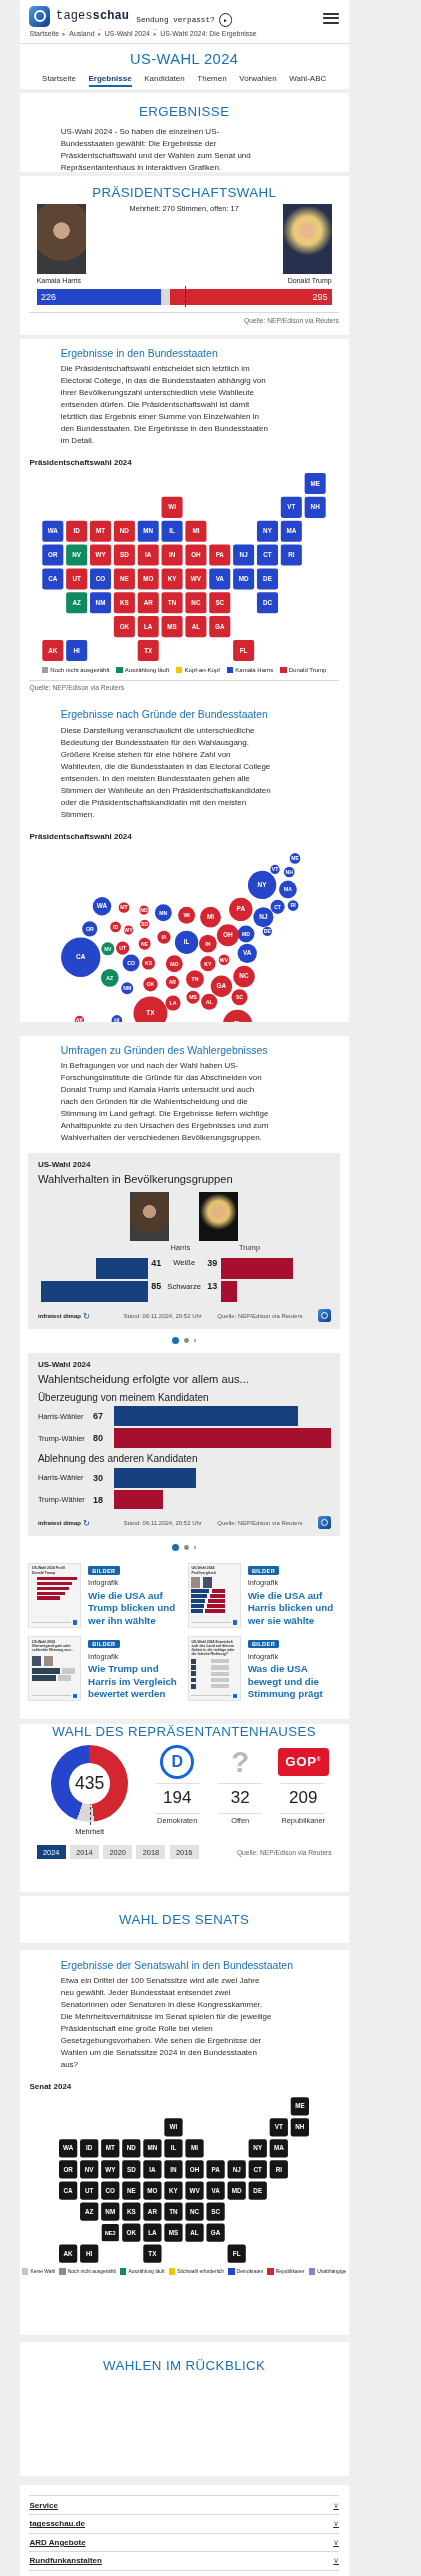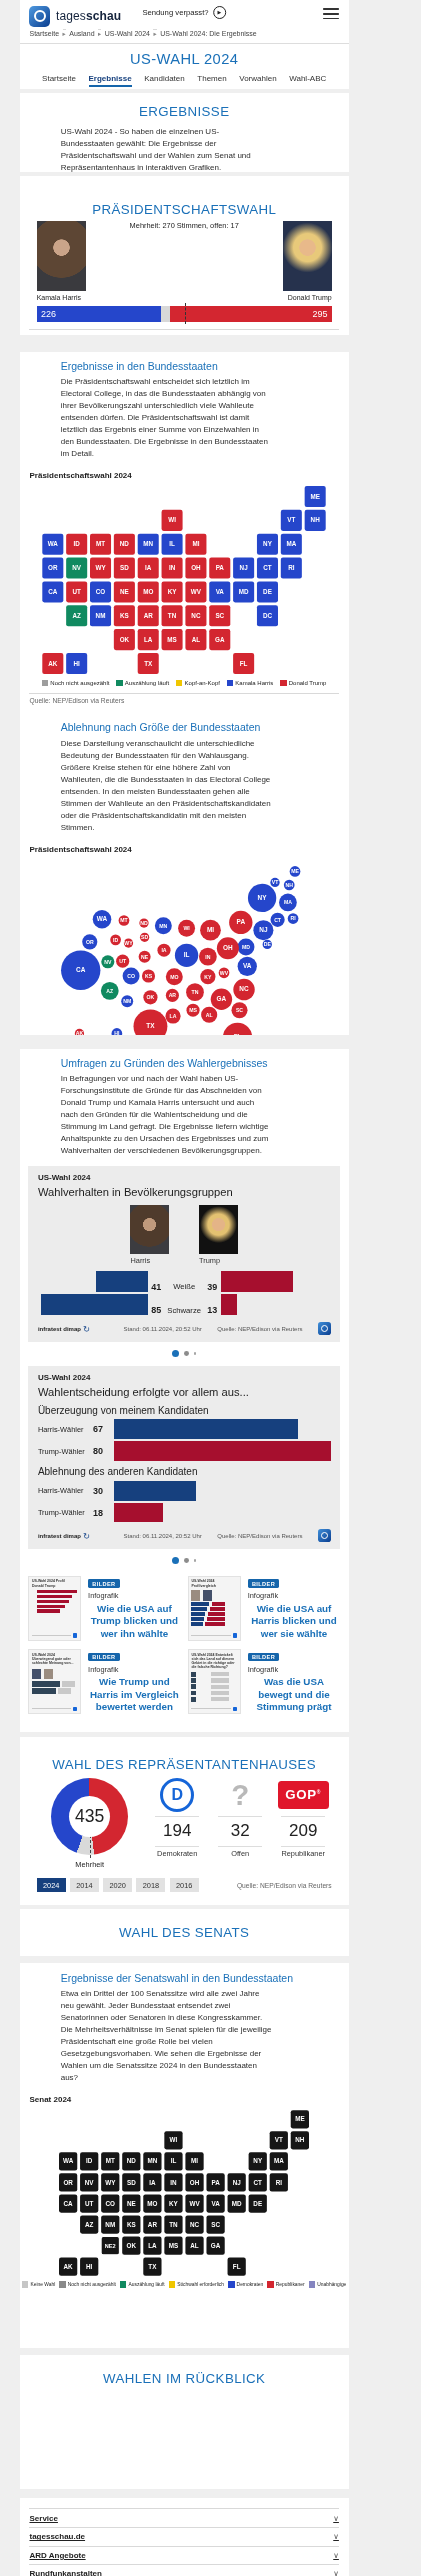--- a/index.html
+++ b/index.html
@@ -2,21 +2,21 @@
 <html style="font-size:11.2px"><head>
 <meta charset="utf-8">
 <style>
   html,body{margin:0;padding:0}
   body{width:421px;height:2576px;overflow:hidden;background:#efefef;
        font-family:"Liberation Sans",sans-serif;color:#222;}
   .card{margin-left:19.7px;width:329px;background:#fff;box-sizing:border-box;
         position:relative;overflow:hidden;}
   
   #headerCard{height:89px;margin-bottom:4.2px;}
-  .topbar{display:flex;align-items:flex-start;padding:5.6px 9.8px 1.4px;position:relative;}
+  .topbar{display:flex;align-items:flex-end;padding:5.6px 9.8px 1.4px;position:relative;font-family:Liberation Mono, monospace;}
   .brand{display:flex;align-items:center;gap:5.6px;}
   .ts-logo{width:21px;height:21px;border-radius:4.9px;background:linear-gradient(135deg,#4f9ae0,#0a3d8f);position:relative;flex:none;}
   .ts-logo::after{content:"";position:absolute;inset:4.2px;border:2.1px solid #fff;border-radius:50%;}
   .wordmark{font-size:12px;color:#14233c;letter-spacing:0.1px;}
   .missed{position:absolute;left:50%;transform:translateX(-50%);display:flex;align-items:center;gap:4.2px;font-size:7.7px;color:#222;}
   .play{width:11.2px;height:11.2px;border:1.1px solid #222;border-radius:50%;display:flex;align-items:center;justify-content:center;font-size:4.9px;color:#222;}
   .burger{margin-left:auto;width:15.5px;cursor:pointer;}
   .burger span{display:block;height:1.8px;background:#333;margin:2.8px 0;border-radius:0.7px;}
   .breadcrumb{padding:2.1px 9.8px 5.6px;font-size:7px;color:#444;border-bottom:0.7px solid #ddd;white-space:nowrap;}
   .breadcrumb .sep{color:#888;margin:0 3.5px;font-size:6.3px;}
@@ -34,21 +34,21 @@
   .legend .li{display:flex;align-items:center;margin:0 3.5px;font-size:6px;color:#222;white-space:nowrap;}
   .legend.small .li{font-size:4.9px;margin:0 2.1px;}
   .legend .sw{width:6.3px;height:6.3px;margin-right:2.1px;flex:none;}
   .sep{border-top:0.7px solid #d9d9d9;margin:7px 9.8px 0;}
   .source{font-size:6.7px;color:#666;margin:3.5px 9.8px 0;}
   .source.right{text-align:right;}
   
   #introCard{height:79px;margin-bottom:3.5px;padding-top:10.5px;}
   #introCard p{margin-top:7.7px;}
   
-  #presCard{height:159px;margin-bottom:17px;padding-top:26px;}
+  #presCard{height:159px;margin-bottom:4px;padding-top:9px;}
   .media{position:relative;margin-top:4.2px;}
   .majority-note{position:absolute;top:0;left:0;right:0;text-align:center;font-size:7.4px;color:#222;}
   .cand-row{display:flex;justify-content:space-between;padding:0 17px;}
   .cand{width:49px;}
   .photo{width:49px;height:70px;position:relative;overflow:hidden;}
   .photo.harris{background:radial-gradient(circle at 50% 38%,#caa489 16%,#5d4634 17% 60%,#3a3a3e 61%),#8b8f96;}
   .photo.trump{background:radial-gradient(circle at 50% 38%,#e8b98a 16%,#e8c97a 17% 28%,#26324d 50%),#3d0d16;}
   .cand-name{font-size:7px;color:#222;margin-top:2.8px;white-space:nowrap;}
   .cand-name.r{text-align:right;}
   .ev-bar{display:flex;height:16px;margin:5.6px 17px 0;position:relative;}
@@ -63,22 +63,22 @@
   
   #umfCard{height:683px;margin-bottom:5.6px;padding-top:8.4px;}
   .infocard{background:#ececec;margin:8.4px 8.4px 0;padding:7px 9.8px;box-sizing:border-box;}
   .ikicker{font-size:8px;font-weight:bold;color:#1d1d1d;}
   .ititle{font-size:11.2px;color:#1d1d1d;margin-top:4.2px;margin-bottom:7px;}
   .iphotos{display:flex;gap:29.5px;justify-content:center;margin-bottom:5.6px;}
   .iphoto-wrap{width:39px;}
   .iphoto{width:39px;height:49px;}
   .iphoto.harris{background:radial-gradient(circle at 50% 40%,#c09a7d 18%,#4f3b2c 19% 62%,#3c3c40 63%),#9aa0a8;}
   .iphoto.trump{background:radial-gradient(circle at 50% 40%,#e4b487 18%,#e3c171 19% 30%,#111 52%),#000;}
-  .iphoto-cap{font-size:7.4px;color:#333;margin-top:2.1px;}
-  .demo-row{display:flex;align-items:flex-end;height:21px;margin-bottom:2.8px;}
+  .iphoto-cap{font-size:7.4px;color:#333;margin-top:2.1px;margin-left:40px;}
+  .demo-row{display:flex;align-items:flex-start;height:21px;margin-bottom:2.8px;}
   .d-side{flex:1;display:flex;height:100%;}
   .d-side.left{justify-content:flex-end;}
   .d-bar{height:100%;}
   .d-mid{width:73px;flex:none;display:flex;align-items:center;justify-content:space-between;padding:0 3.5px;box-sizing:border-box;}
   .d-val{font-size:9px;font-weight:bold;color:#1d1d1d;}
   .d-lab{font-size:7.7px;color:#222;}
   .ifooter{display:flex;align-items:center;margin-top:7px;font-size:6px;color:#555;}
   .ibrand{font-weight:bold;color:#222;white-space:nowrap;}
   .irefresh{color:#1c4a8c;font-size:8.4px;margin-left:2.1px;}
   .istand{margin-left:auto;}
@@ -102,23 +102,23 @@
   .thumb .trow{display:flex;align-items:center;margin-bottom:1.4px;height:3.5px;}
   .thumb .tb{height:3.5px;}
   .thumb .tph{width:9px;height:10.5px;background:#9a8c80;margin-right:2.8px;}
   .thumb .tph.b{background:#44506a;}
   .thumb .tfoot{position:absolute;bottom:2.1px;left:2.8px;right:2.8px;display:flex;justify-content:space-between;align-items:center;}
   .thumb .tfline{height:1.4px;background:#c9c9c9;flex:1;margin-right:2.1px;}
   .thumb .tflogo{width:4.2px;height:4.2px;background:#1565d8;border-radius:0.7px;}
   .tmeta{padding-left:7px;}
   .badge{display:inline-block;background:#1565ab;color:#fff;font-size:5.6px;font-weight:bold;padding:1.4px 4.2px;border-radius:1.4px;letter-spacing:0.4px;}
   .kicker{font-size:7.4px;color:#333;margin:3.5px 0 2.1px;}
-  .ttitle{font-size:9.8px;line-height:12.6px;color:#1a70b8;font-weight:bold;text-align:center;}
-  
-  #houseCard{height:168px;margin-bottom:4.2px;padding-top:20px;}
+  .ttitle{font-size:9.8px;line-height:12.6px;color:#1a70b8;font-weight:bold;}
+  
+  #houseCard{height:168px;margin-bottom:4.2px;padding-top:0;}
   .house-flex{display:flex;align-items:flex-start;padding:4.2px 14px 0;}
   .donut-col{width:112px;text-align:center;flex:none;}
   .donut{width:77px;height:77px;border-radius:50%;margin:1.4px auto 0;position:relative;text-align:right;}
   .donut-center{position:absolute;inset:18px;background:#fff;border-radius:50%;display:flex;align-items:center;justify-content:center;font-size:17.6px;color:#222;}
   .donut-tick{position:absolute;left:50%;bottom:-2.8px;height:22.5px;border-left:1.4px dashed #444;}
   .donut-label{font-size:7.4px;color:#222;margin-top:5.6px;}
   .stat-col{flex:1;text-align:center;}
   .stat-logo{height:37px;display:flex;align-items:center;justify-content:center;}
   .dem-logo{width:28px;height:28px;border-radius:50%;border:3.5px solid #1565d8;color:#1565d8;font-weight:bold;font-size:16px;display:flex;align-items:center;justify-content:center;}
   .q-logo{font-size:29.5px;font-weight:bold;color:#b9b9b9;}
@@ -337,21 +337,21 @@
         <span>Kamala Harris</span>
       </span>
       <span class="li">
         <span class="sw" style="background: rgb(211, 38, 48);"></span>
         <span>Donald Trump</span>
       </span>
     </div>
   <div class="sep"></div>
   <div class="source">Quelle: NEP/Edison via Reuters</div>
 
-  <h3 class="sub sub2">Ablehnung nach Größe der Bundesstaaten</h3>
+  <h3 class="sub sub2">Ergebnisse nach Gründe der Bundesstaaten</h3>
   <p class="txt">Diese Darstellung veranschaulicht die unterschiedliche Bedeutung der Bundesstaaten für den Wahlausgang. Größere Kreise stehen für eine höhere Zahl von Wahlleuten, die die Bundesstaaten in das Electoral College entsenden. In den meisten Bundesstaaten gehen alle Stimmen der Wahlleute an den Präsidentschaftskandidaten oder die Präsidentschaftskandidatin mit den meisten Stimmen.</p>
   <div class="chart-label">Präsidentschaftswahl 2024</div>
   <svg id="map2" class="mapsvg" viewBox="0 0 440 300" width="284" height="194">
       <circle cx="58" cy="270" r="7.188010851410841" fill="#d32630"></circle>
       <text x="58" y="273" text-anchor="middle" font-size="8" font-weight="bold" fill="#fff" font-family="Liberation Sans, sans-serif">AK</text>
       <circle cx="259" cy="241" r="12.450000000000001" fill="#d32630"></circle>
       <text x="259" y="244" text-anchor="middle" font-size="8" font-weight="bold" fill="#fff" font-family="Liberation Sans, sans-serif">AL</text>
       <circle cx="202" cy="211" r="10.165382432550189" fill="#d32630"></circle>
       <text x="202" y="214" text-anchor="middle" font-size="8" font-weight="bold" fill="#fff" font-family="Liberation Sans, sans-serif">AR</text>
       <circle cx="105" cy="204" r="13.76399287997491" fill="#108a60"></circle>

